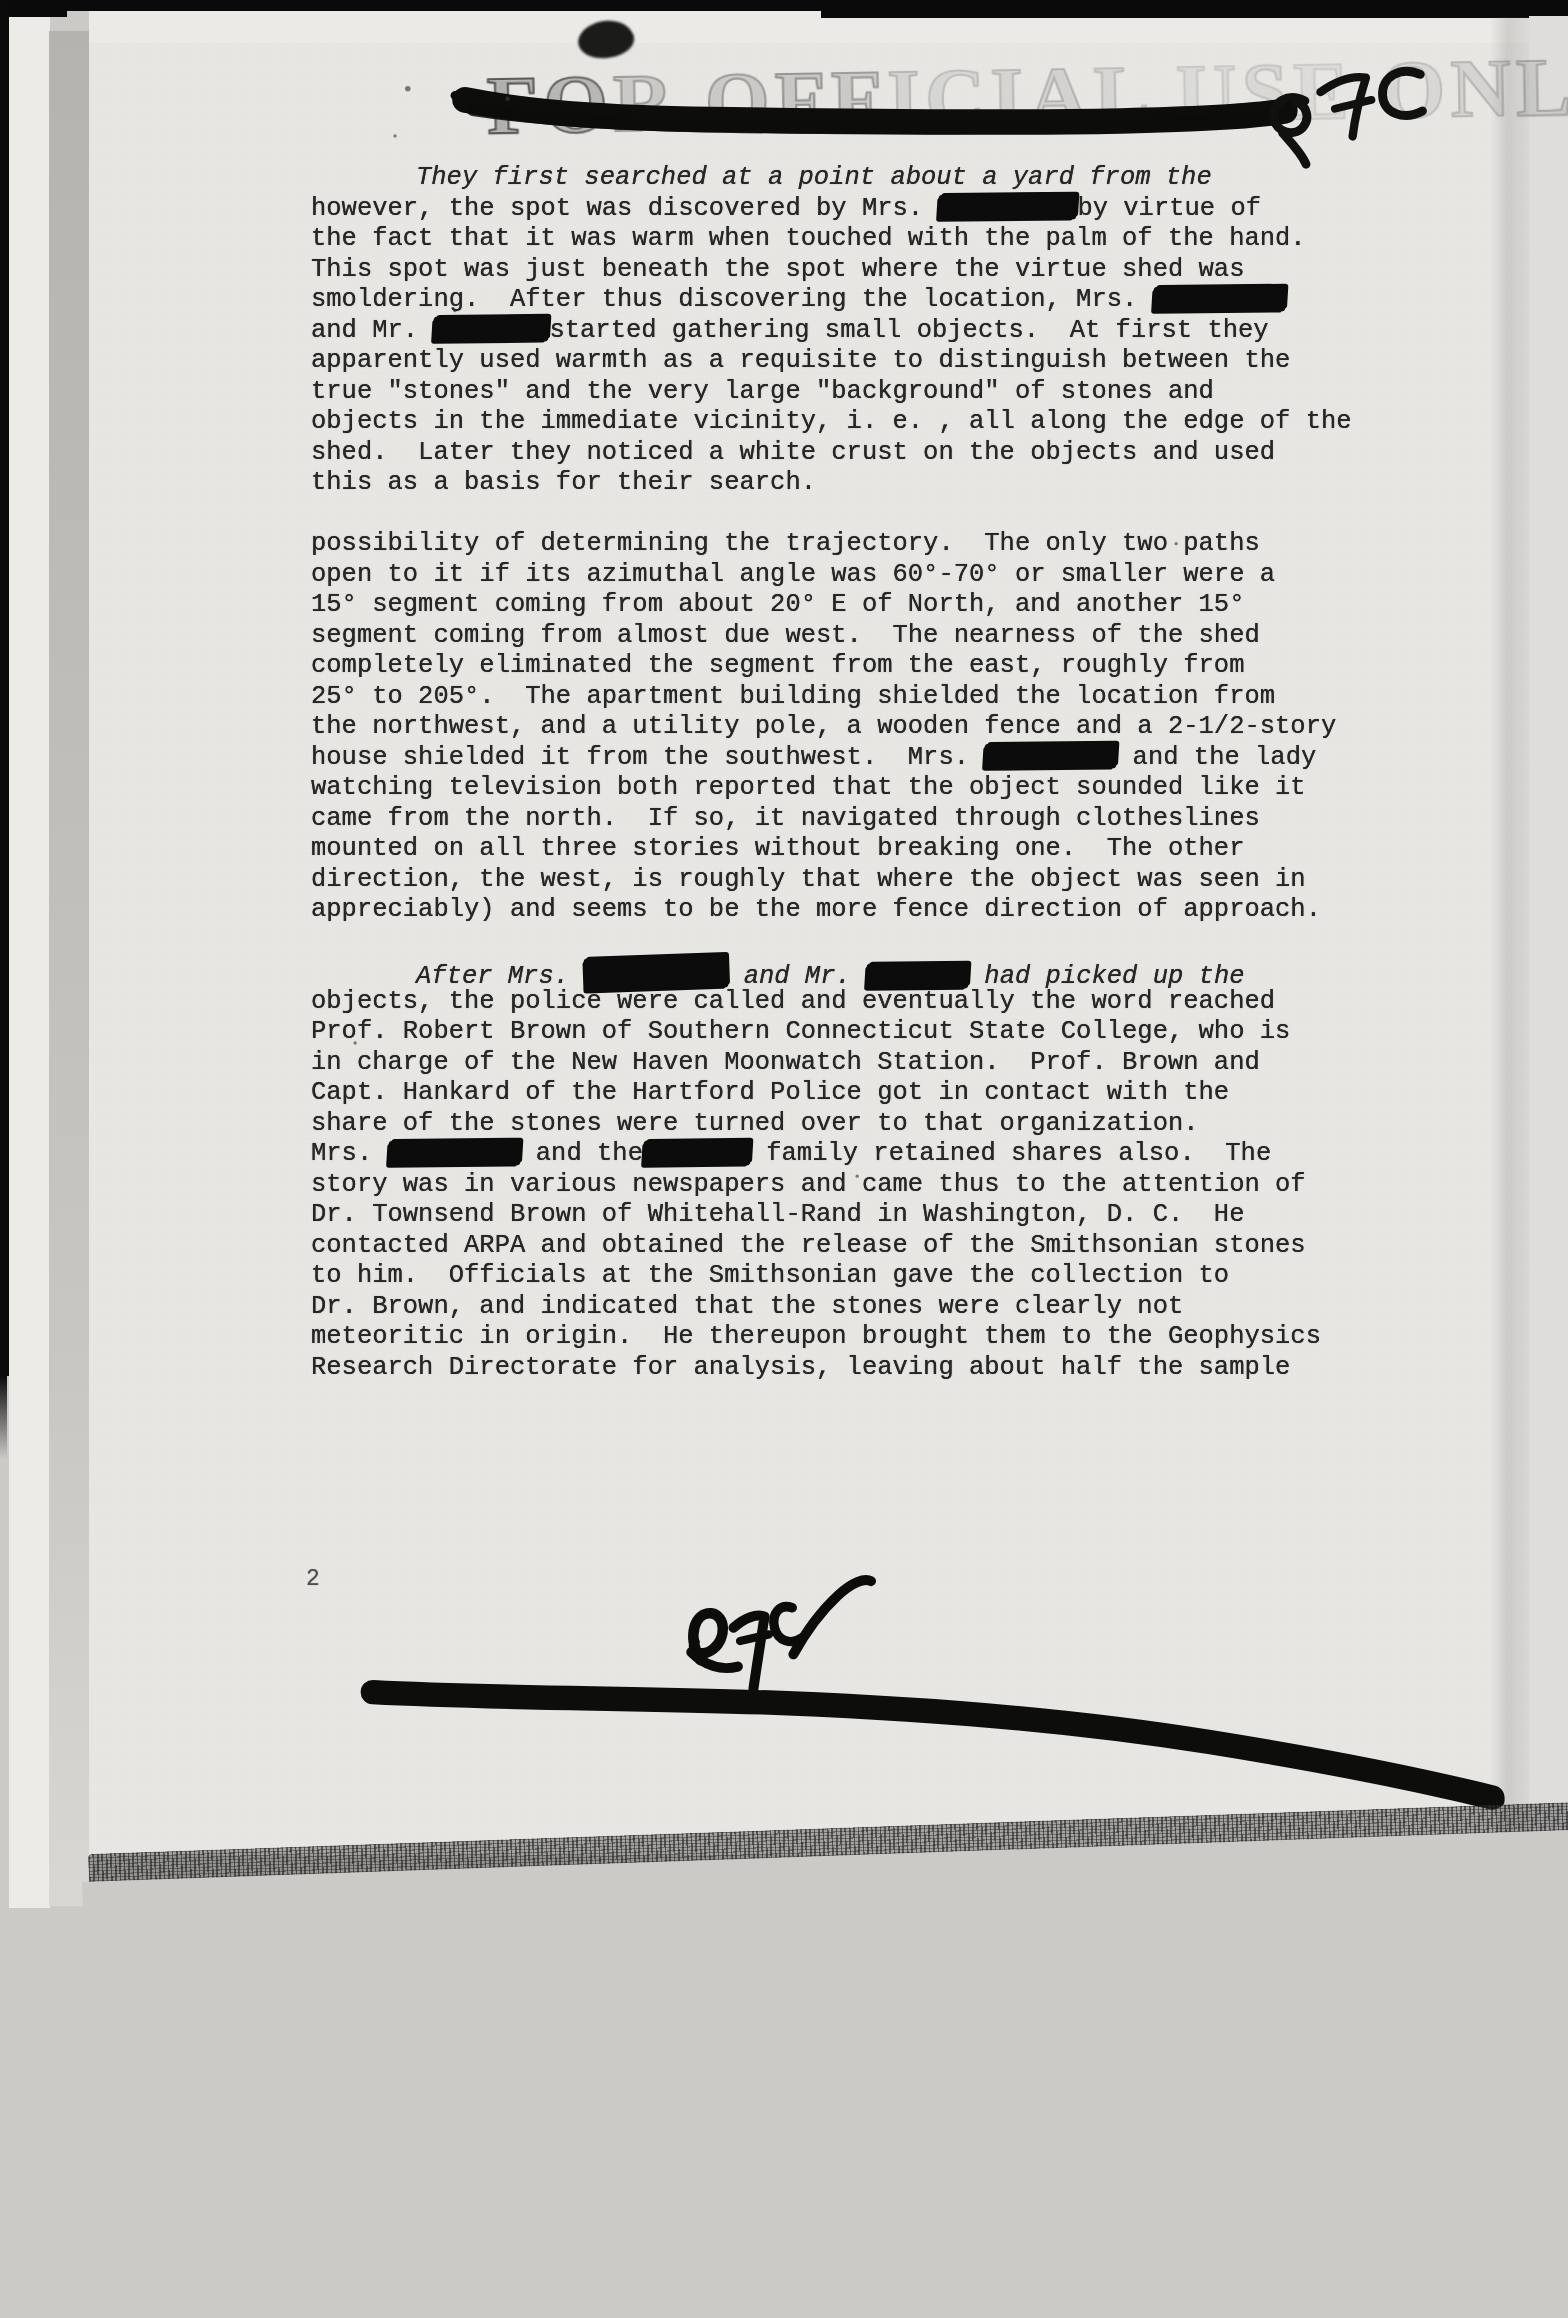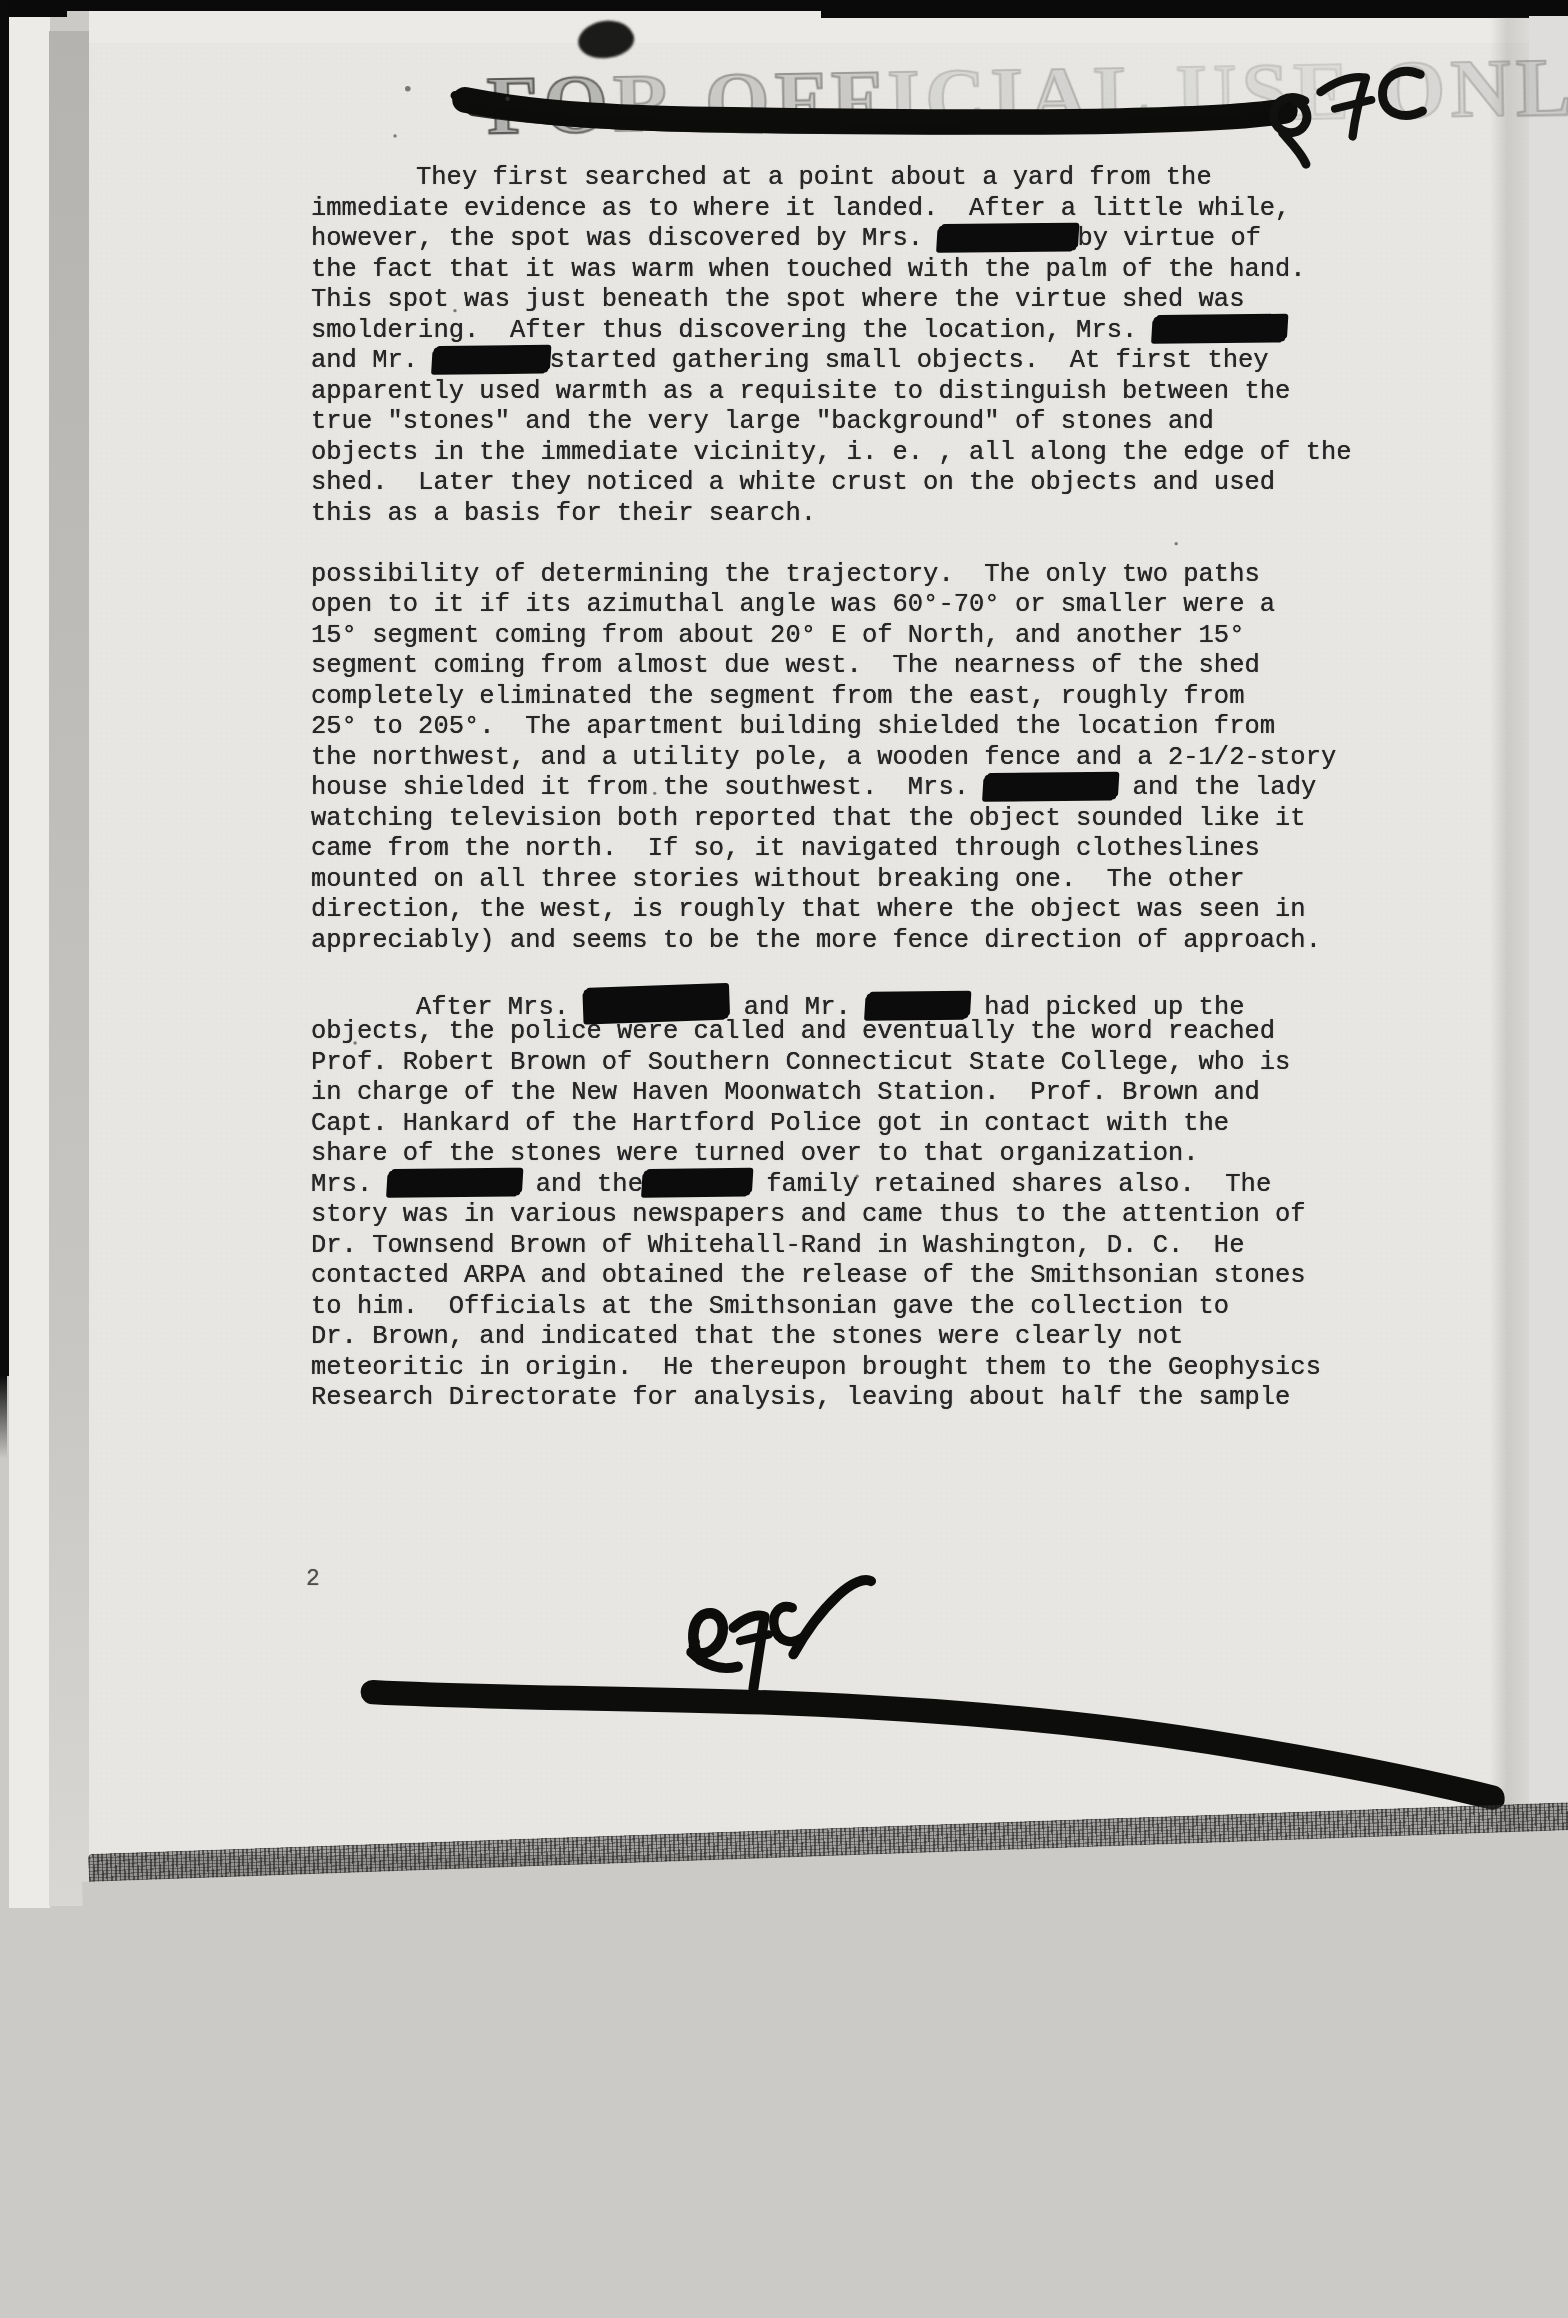--- a/index.html
+++ b/index.html
@@ -61,21 +61,21 @@
   .overlay-svg{position:absolute;left:0;top:0;}
   
   .doc-text{
     position:absolute;left:311px;top:163px;
     font-size:25.5px;line-height:30.5px;color:#262626;
     text-shadow:0 0 0.6px rgba(40,40,40,0.9),0 0 1.7px rgba(40,40,40,0.25);
     filter:blur(0.2px);
   }
   .para{margin:0 0 30.5px 0;}
   .line{white-space:pre;height:30.5px;}
-  .line.indent{text-indent:105px;}
+  .line.indent{text-indent:105px;font-style:italic;}
   .redact{
     display:inline-block;height:25.5px;vertical-align:-5px;background:#0c0c0c;
     border-radius:3.9px;transform:rotate(-0.6deg) skewX(-4deg);
     box-shadow:2.2px -2.2px 0 -0.6px #0c0c0c, -2.2px 2.2px 0 -1.1px #0c0c0c;
   }
   .redact.tall{height:34px;vertical-align:-6.7px;transform:rotate(-2deg);}
   .page-num{
     position:absolute;left:306px;top:1566px;font-size:23px;color:#4c4c4a;
     text-shadow:0 0 1.1px rgba(76,76,74,0.5);filter:blur(0.2px);
   }
@@ -136,21 +136,20 @@
     <circle cx="1180" cy="1430" r="3"></circle>
       <circle cx="1545" cy="2120" r="3"></circle>
     <circle cx="2120" cy="980" r="3"></circle>
       <circle cx="640" cy="1880" r="3"></circle>
   </g>
 </svg>
 
 <div class="doc-text">
     <div class="para">
       <div class="line indent"><span>They first searched at a point about a yard from the</span></div>
-      <div class="line"><span>immediate evidence as to where it landed.  After a little while,</span></div>
       <div class="line"><span>however, the spot was discovered by Mrs. </span><span class="redact" style="width: 139px;"></span><span>by virtue of</span></div>
       <div class="line"><span>the fact that it was warm when touched with the palm of the hand.</span></div>
       <div class="line"><span>This spot was just beneath the spot where the virtue shed was</span></div>
       <div class="line"><span>smoldering.  After thus discovering the location, Mrs. </span><span class="redact" style="width: 133px;"></span></div>
       <div class="line"><span>and Mr. </span><span class="redact" style="width: 116px;"></span><span>started gathering small objects.  At first they</span></div>
       <div class="line"><span>apparently used warmth as a requisite to distinguish between the</span></div>
       <div class="line"><span>true "stones" and the very large "background" of stones and</span></div>
       <div class="line"><span>objects in the immediate vicinity, i. e. , all along the edge of the</span></div>
       <div class="line"><span>shed.  Later they noticed a white crust on the objects and used</span></div>
       <div class="line"><span>this as a basis for their search.</span></div>

